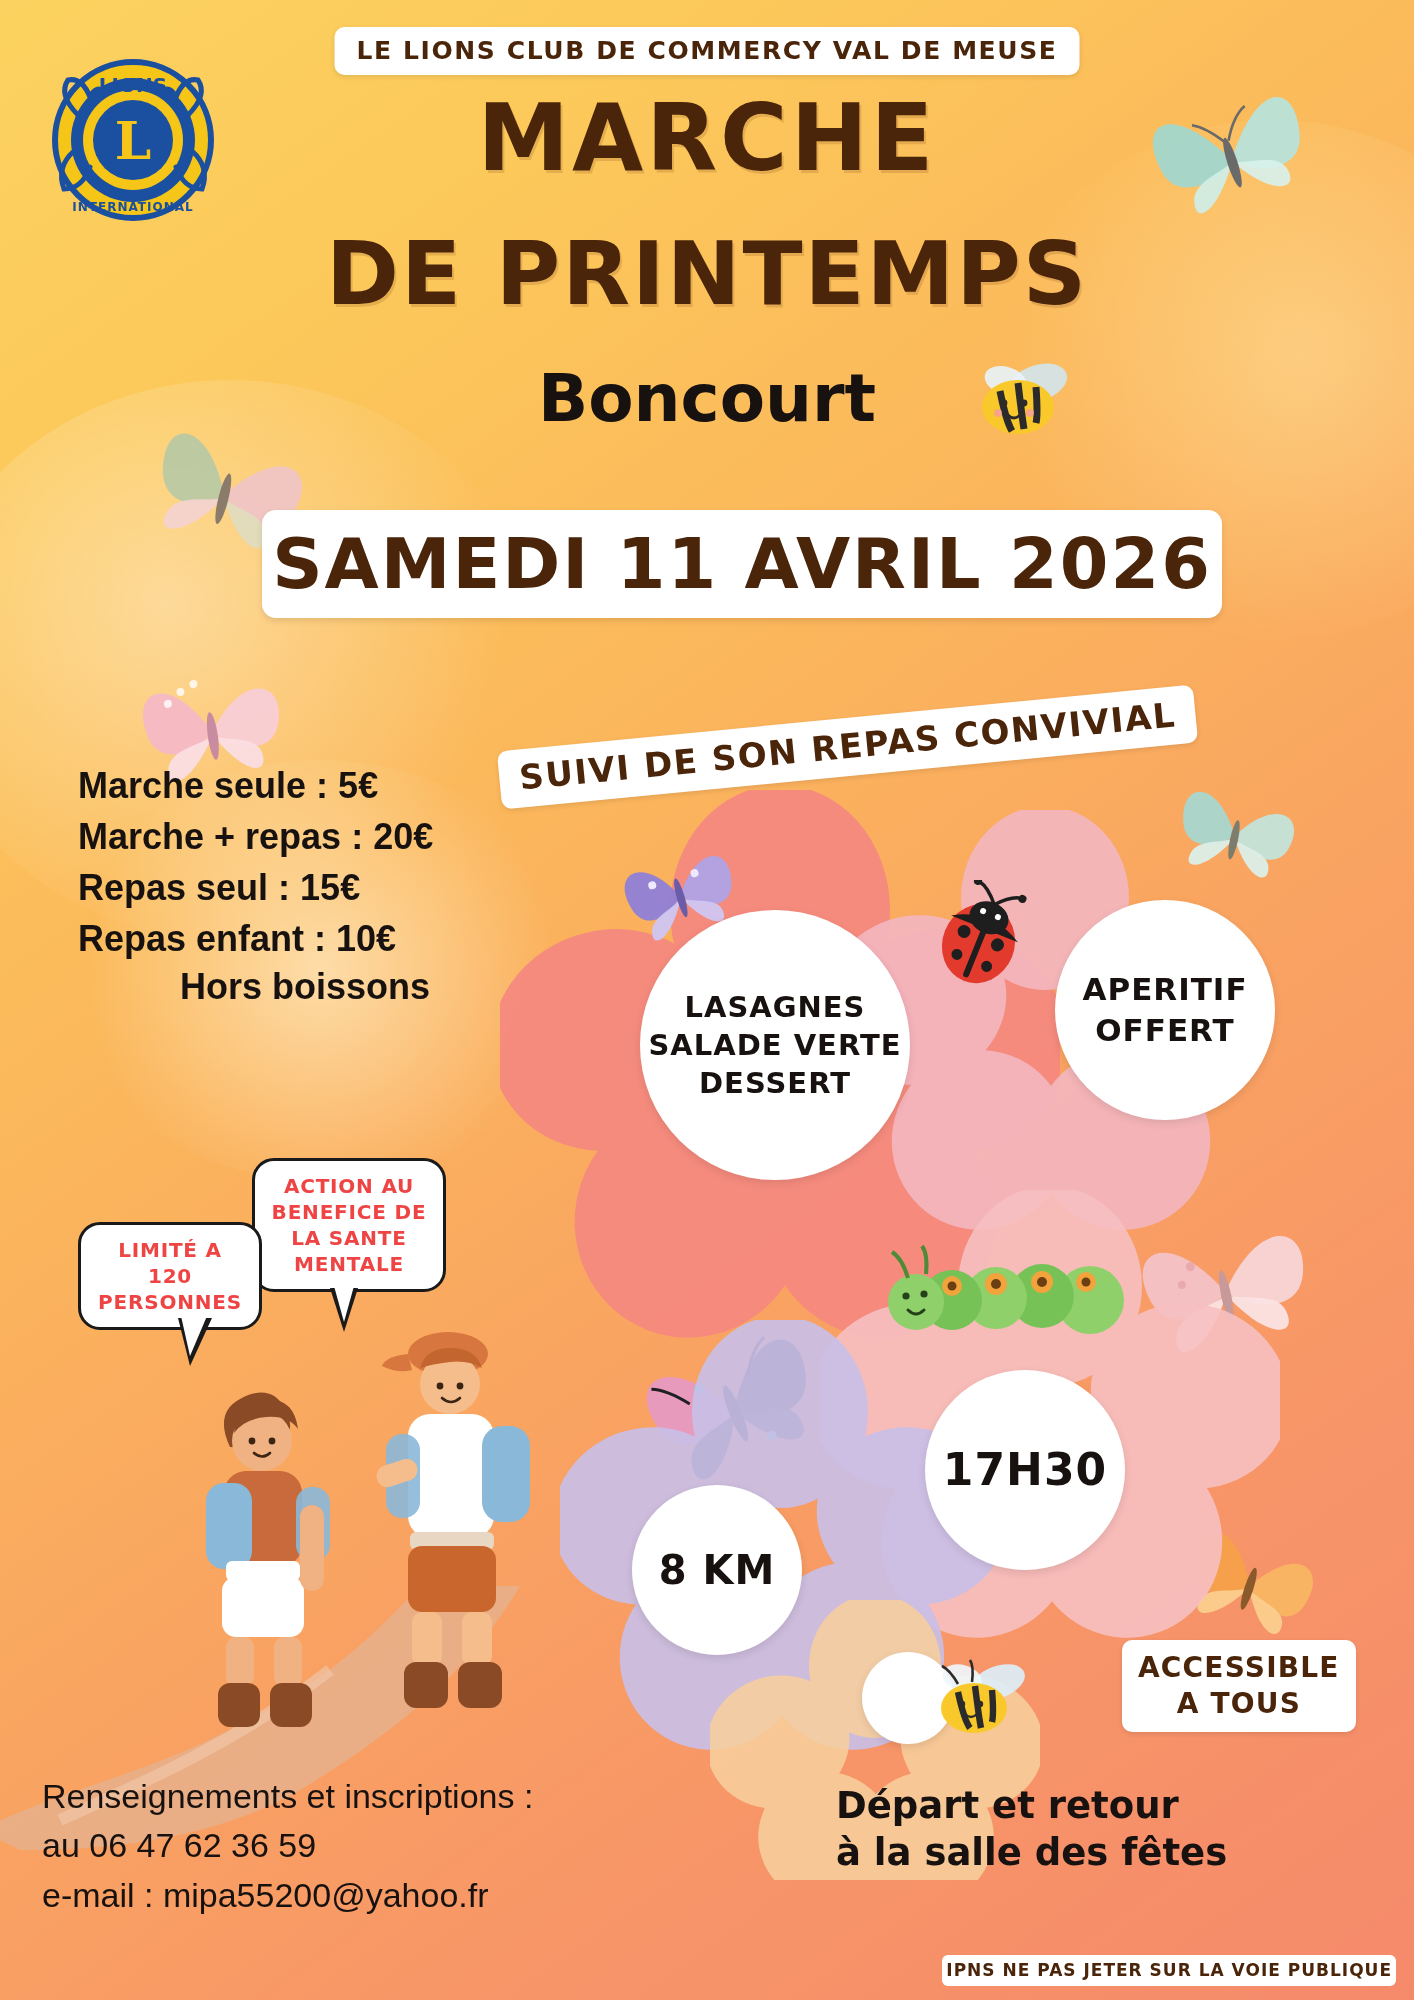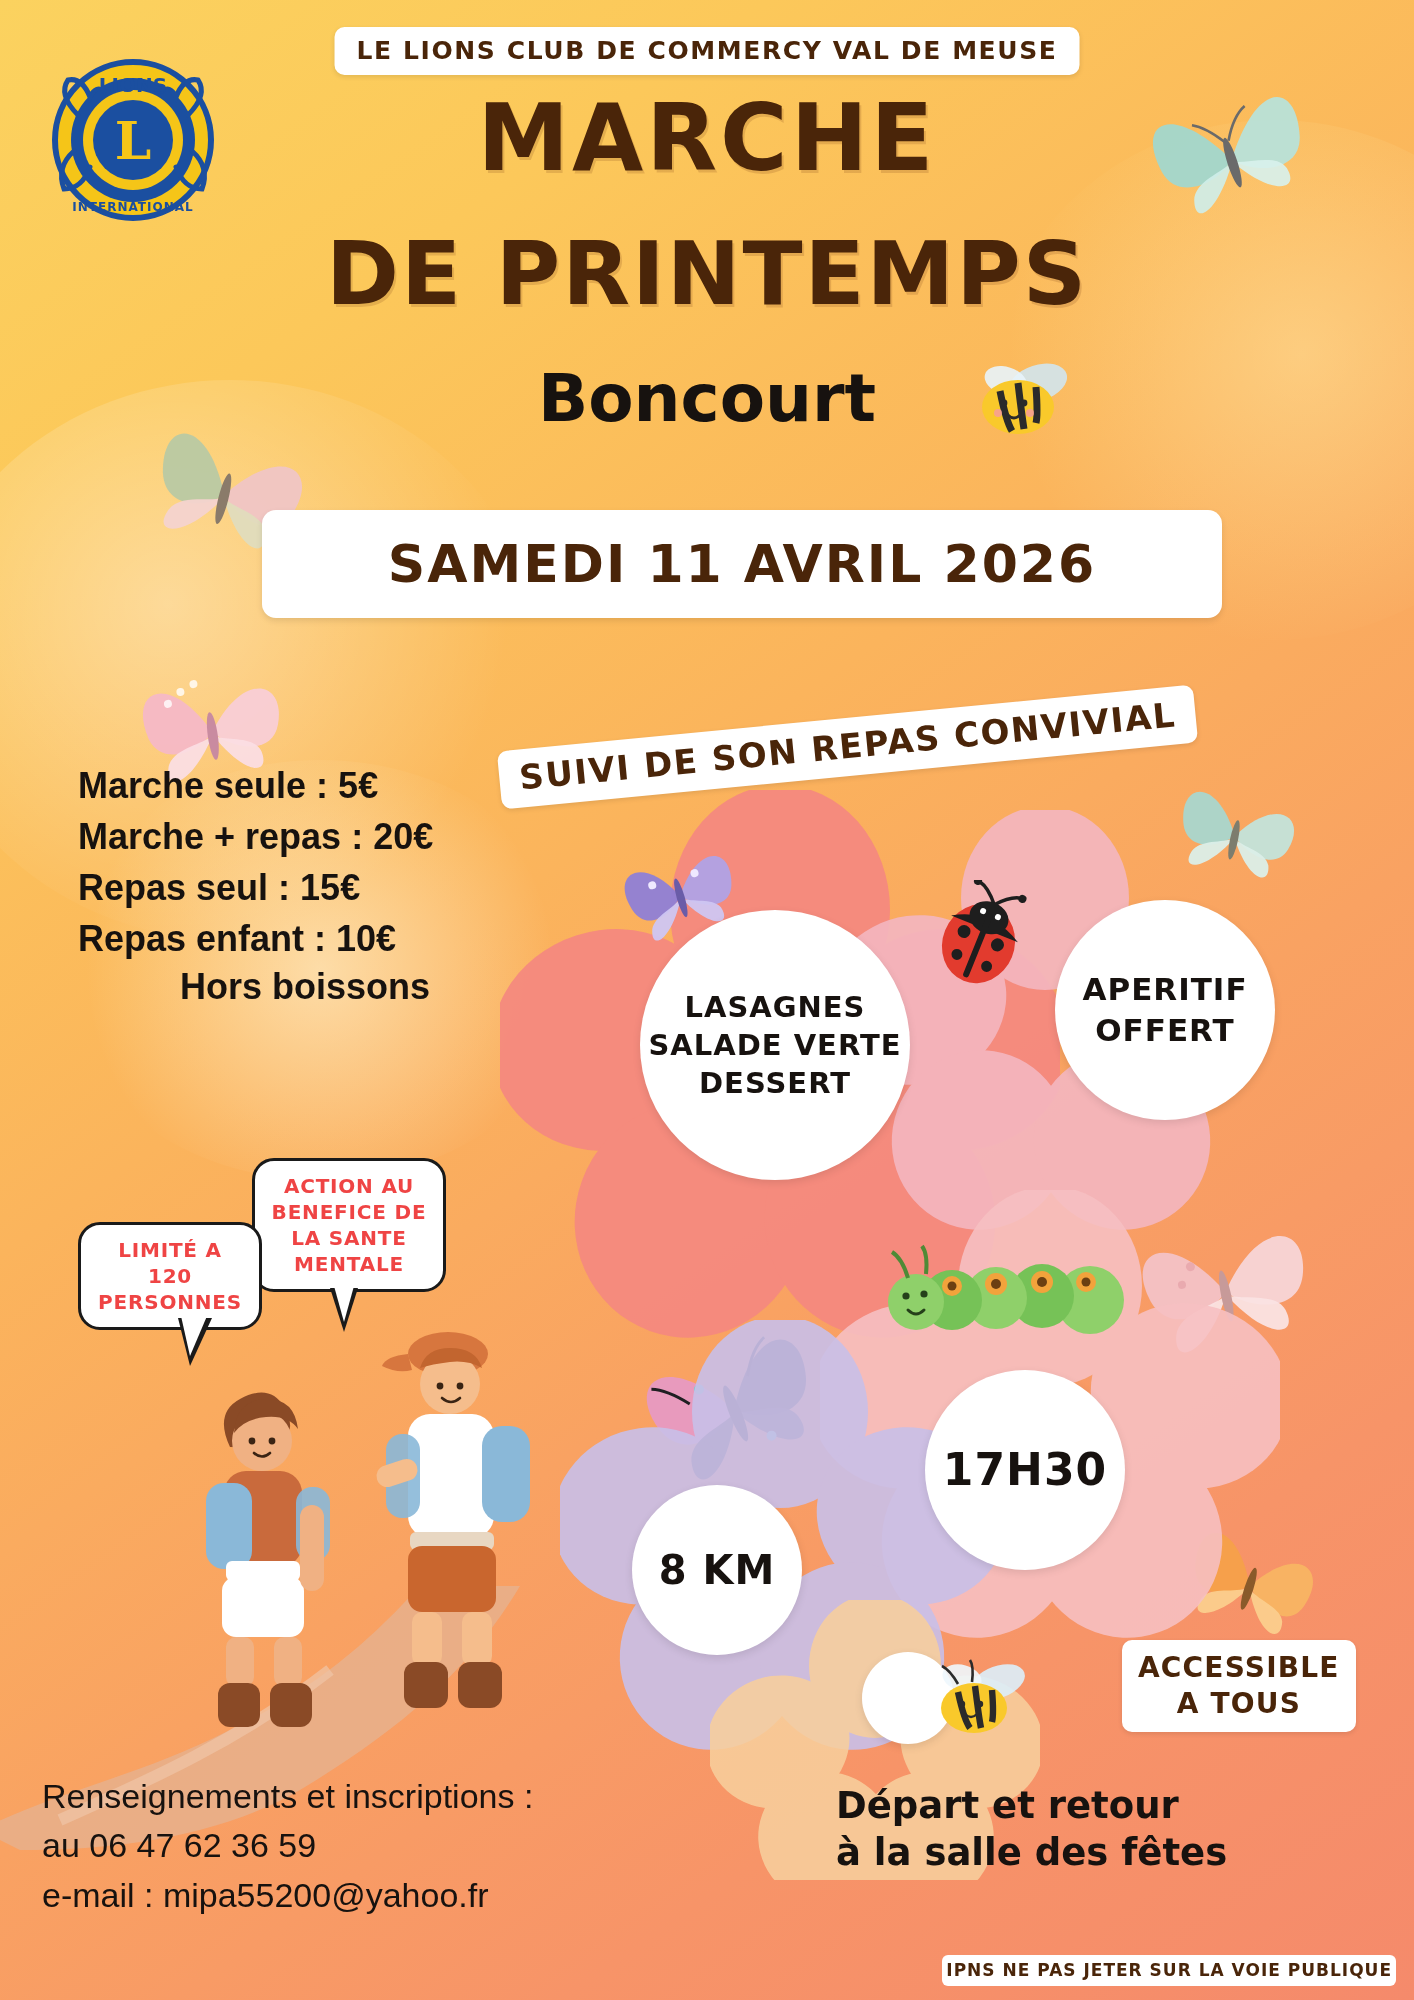--- a/index.html
+++ b/index.html
@@ -115,21 +115,21 @@
     background: #ffffff;
     border-radius: 14px;
     display: flex;
     align-items: center;
     justify-content: center;
     box-shadow: 0 3px 6px rgba(0,0,0,0.10);
   }
   .date-banner span {
     font-family: "DejaVu Sans", sans-serif;
     font-weight: bold;
-    font-size: 52px;
+    font-size: 70px;
     letter-spacing: 2px;
     color: #4a2509;
     text-align: center;
   }
 
   
   .suivi-banner {
     position: absolute;
     left: 498px;
     top: 718px;

